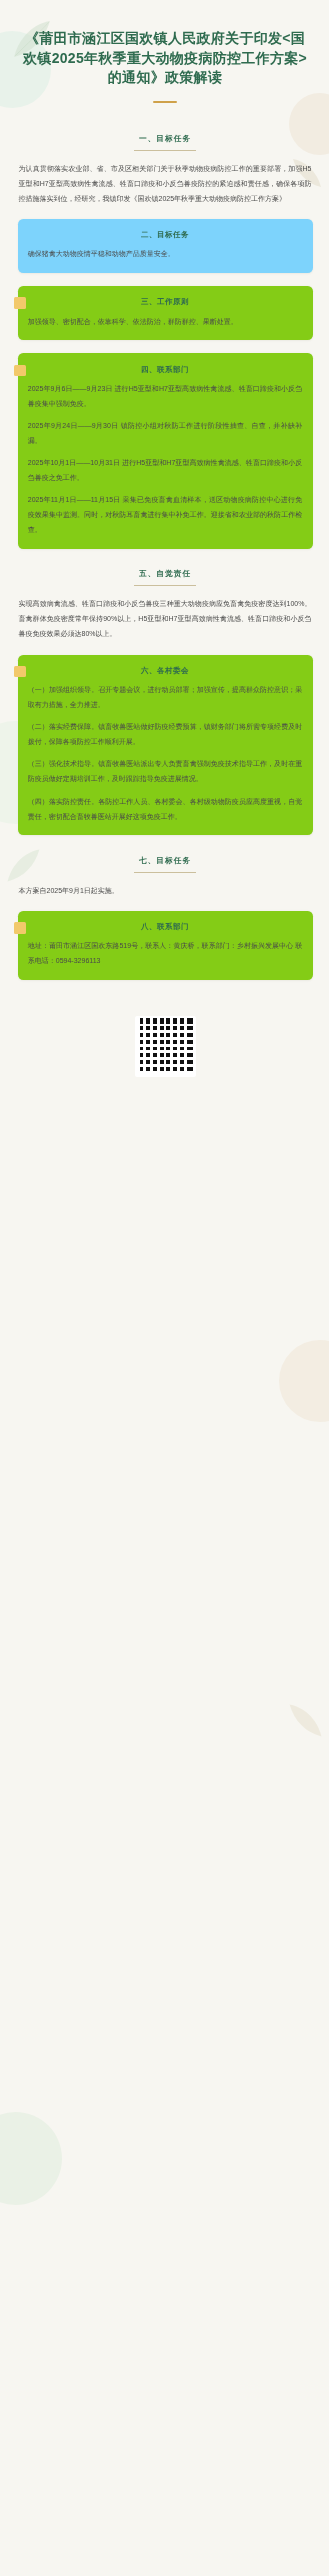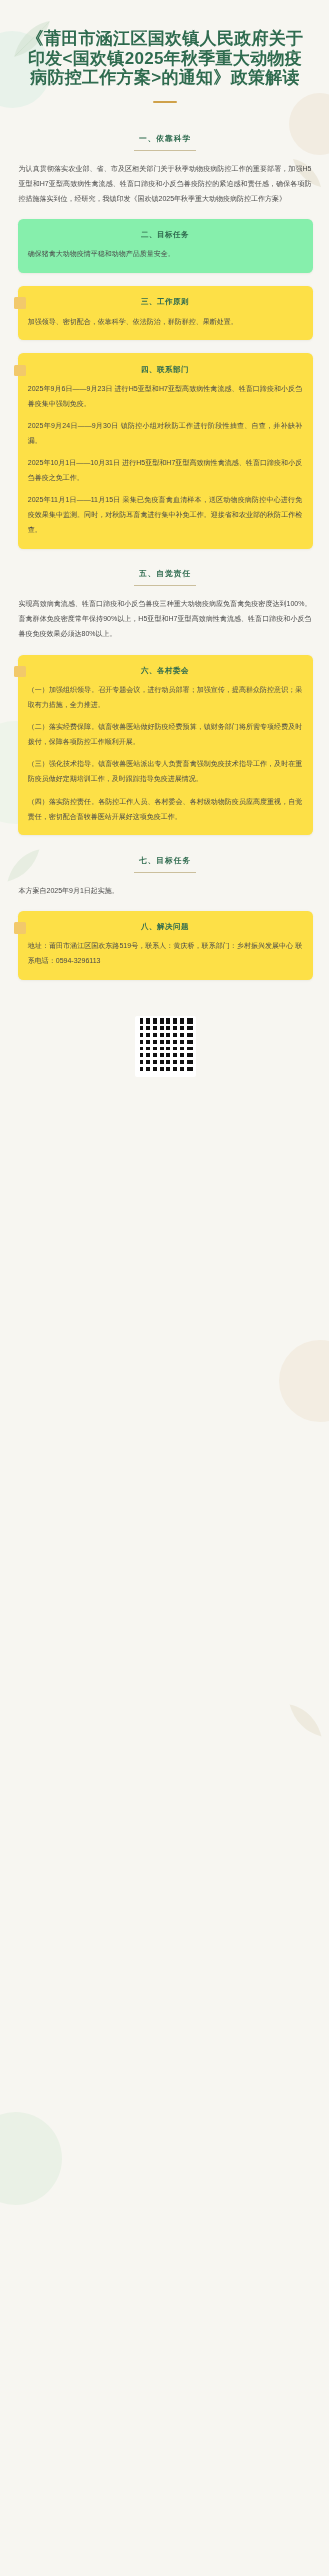--- a/index.html
+++ b/index.html
@@ -42,21 +42,21 @@
     position: relative;
     z-index: 3;
     padding: 0 17.5px 31px 17.5px;
   }
 
   
   .title-wrap {
     padding: 29px 5.2px 10.3px 5.2px;
   }
   .doc-title {
-    font-size: 17px;
+    font-size: 14px;
     line-height: 19.6px;
     font-weight: bold;
     color: #2f6b4f;
     text-align: center;
     letter-spacing: 0.3px;
   }
   .title-rule {
     width: 24px;
     height: 1.5px;
     background: #cfa14a;
@@ -77,27 +77,27 @@
     display: block;
     width: 62px;
     height: 0.5px;
     background: #cbbf9d;
     margin: 6.2px auto 0 auto;
   }
 
   
   .card {
     position: relative;
-    background: #fde047;
+    background: #84cc16;
     border-radius: 5.2px;
     padding: 11.3px 10.3px 11.3px 10.3px;
     margin: 13.4px 0 0 0;
     box-shadow: 0 0.5px 2.1px rgba(80,80,60,.07);
   }
-  .card.tinted { background: #86efac; }
+  .card.tinted { background: #7dd3fc; }
   .tab {
     position: absolute;
     left: -3.1px;
     top: 11.3px;
     width: 11.3px;
     height: 11.3px;
     background: #f2c96b;
     border-radius: 1.5px;
   }
   .card p {
@@ -175,21 +175,21 @@
     <path d="M80 80 C 70 40, 40 15, 10 10 C 20 45, 45 72, 80 80 Z" fill="#e6e0cd"></path>
   </svg>
 
   <div class="inner">
 
     <div class="title-wrap">
       <div class="doc-title">《莆田市涵江区国欢镇人民政府关于印发&lt;国欢镇2025年秋季重大动物疫病防控工作方案&gt;的通知》政策解读</div>
       <div class="title-rule"></div>
     </div>
 
-    <div class="sec-head">一、依靠科学</div>
+    <div class="sec-head">一、目标任务</div>
     <span class="sec-head-line"></span>
     <div class="plain-block">
       <p>为认真贯彻落实农业部、省、市及区相关部门关于秋季动物疫病防控工作的重要部署，加强H5亚型和H7亚型高致病性禽流感、牲畜口蹄疫和小反刍兽疫防控的紧迫感和责任感，确保各项防控措施落实到位，经研究，我镇印发《国欢镇2025年秋季重大动物疫病防控工作方案》</p>
     </div>
 
     <div class="card tinted">
       <div class="card-title">二、目标任务</div>
       <p>确保猪禽大动物疫情平稳和动物产品质量安全。</p>
     </div>
 
@@ -224,21 +224,21 @@
     </div>
 
     <div class="sec-head">七、目标任务</div>
     <span class="sec-head-line"></span>
     <div class="plain-block">
       <p>本方案自2025年9月1日起实施。</p>
     </div>
 
     <div class="card">
       <div class="tab"></div>
-      <div class="card-title">八、解决问题</div>
+      <div class="card-title">八、联系部门</div>
       <p>地址：莆田市涵江区国欢东路519号，联系人：黄庆桥，联系部门：乡村振兴发展中心 联系电话：0594-3296113</p>
     </div>
 
     <div class="qr-wrap">
       <div class="qr"></div>
     </div>
 
     <div class="footer-space"></div>
 
   </div>

